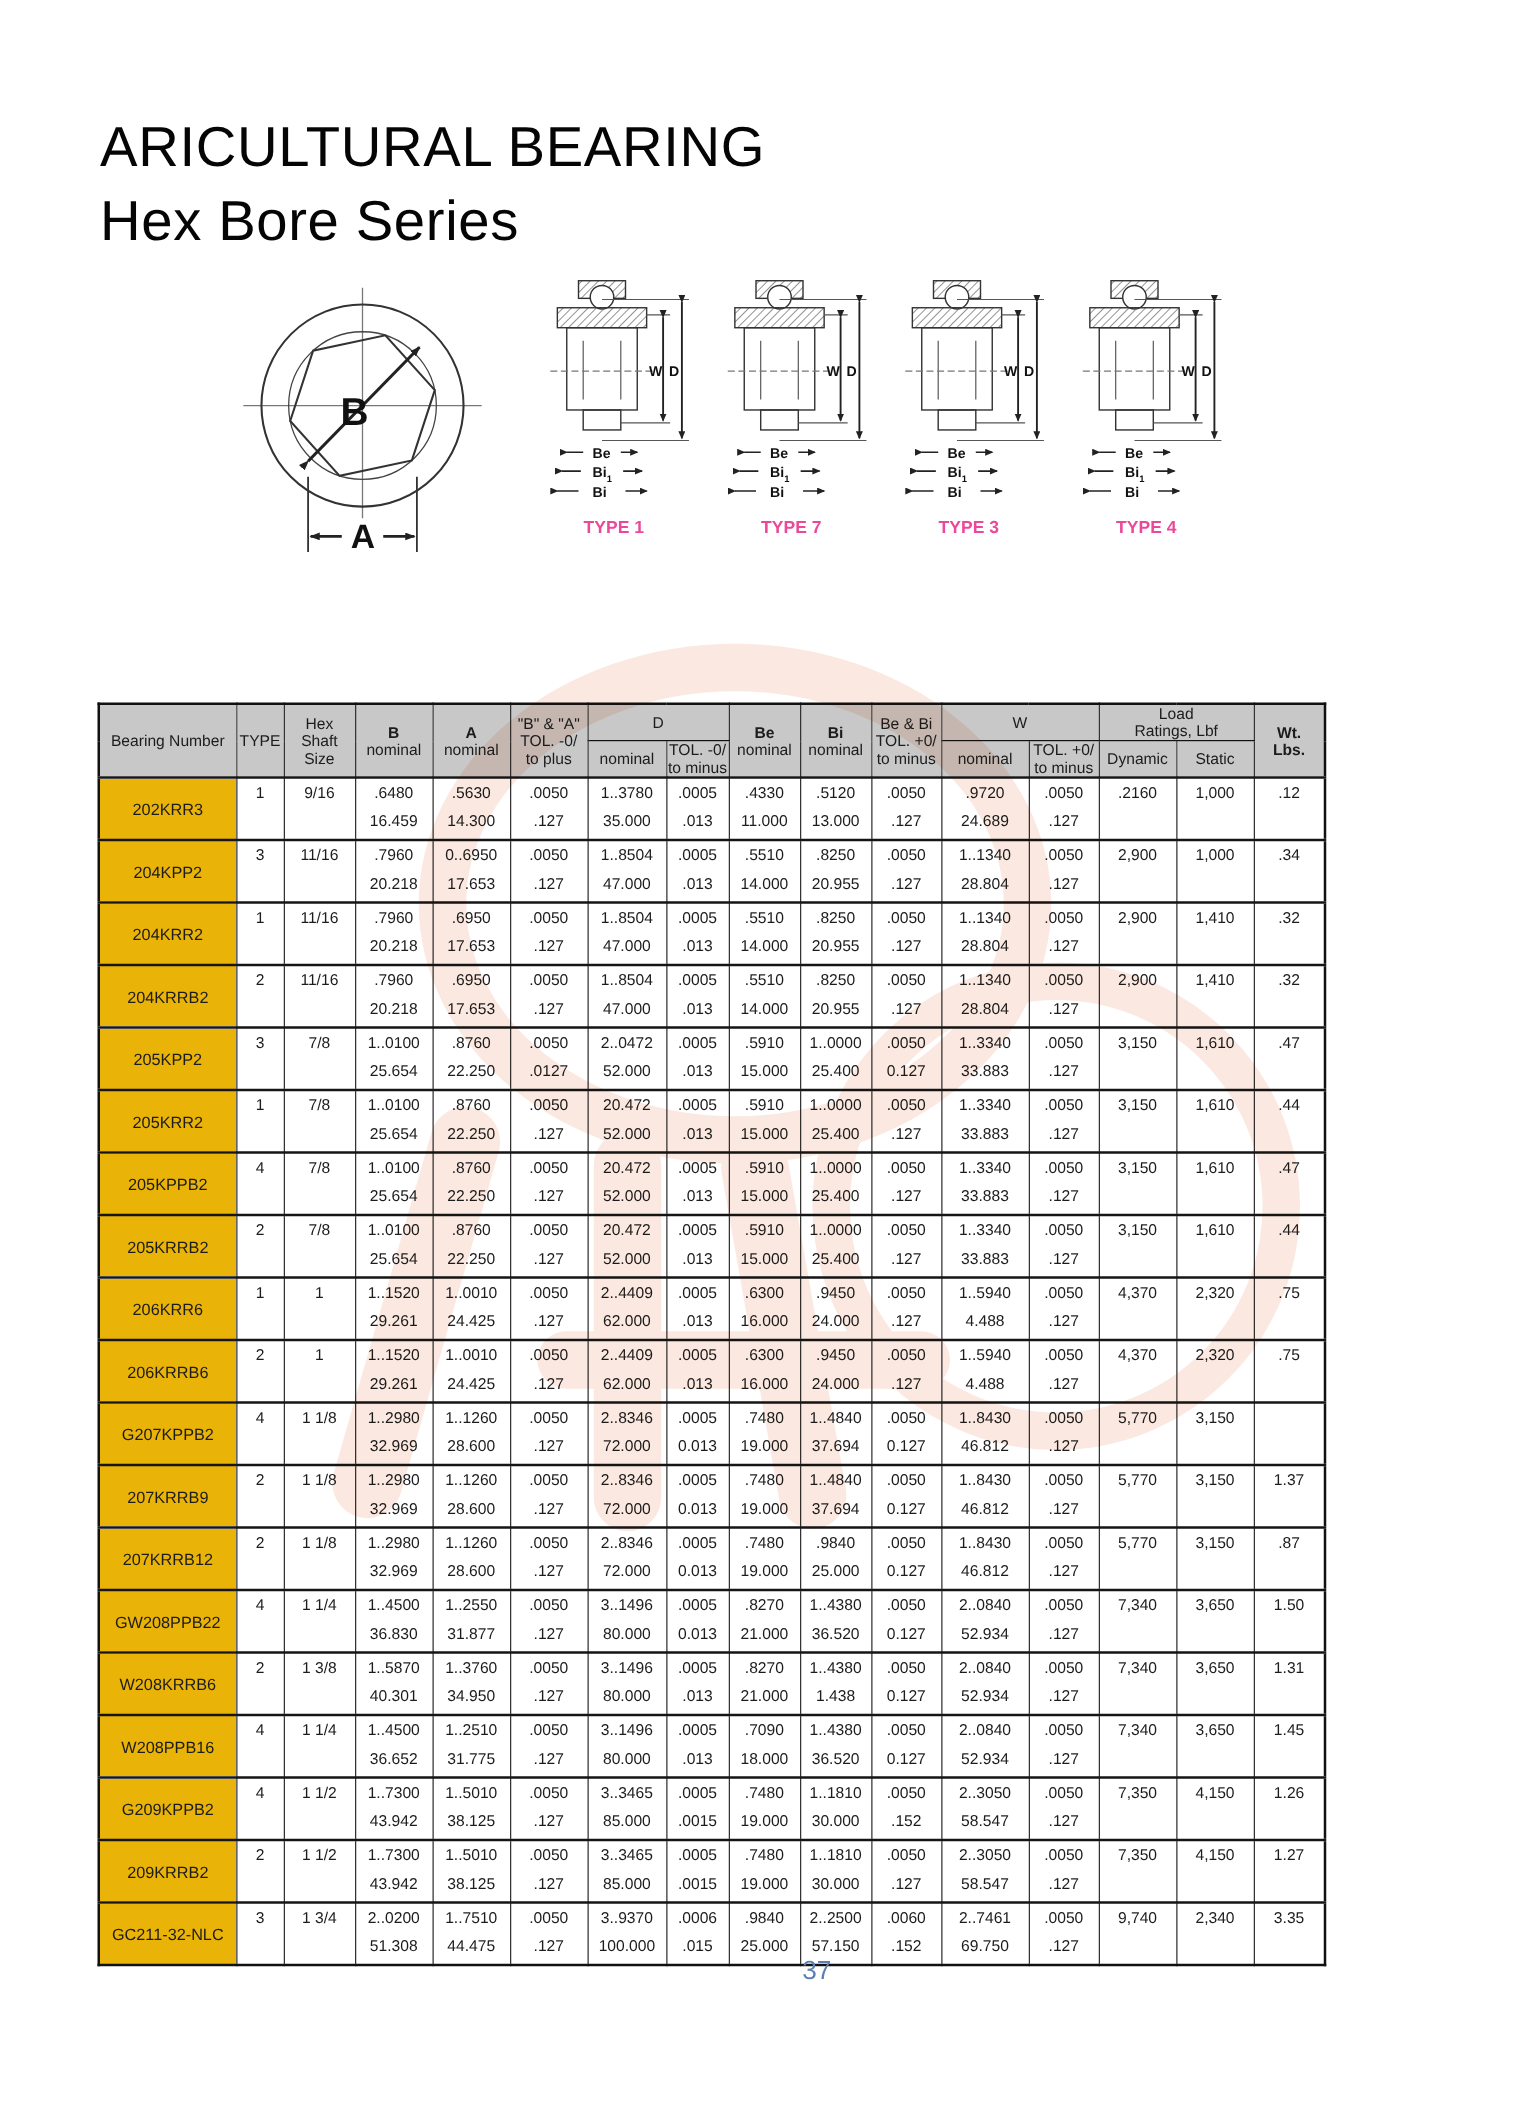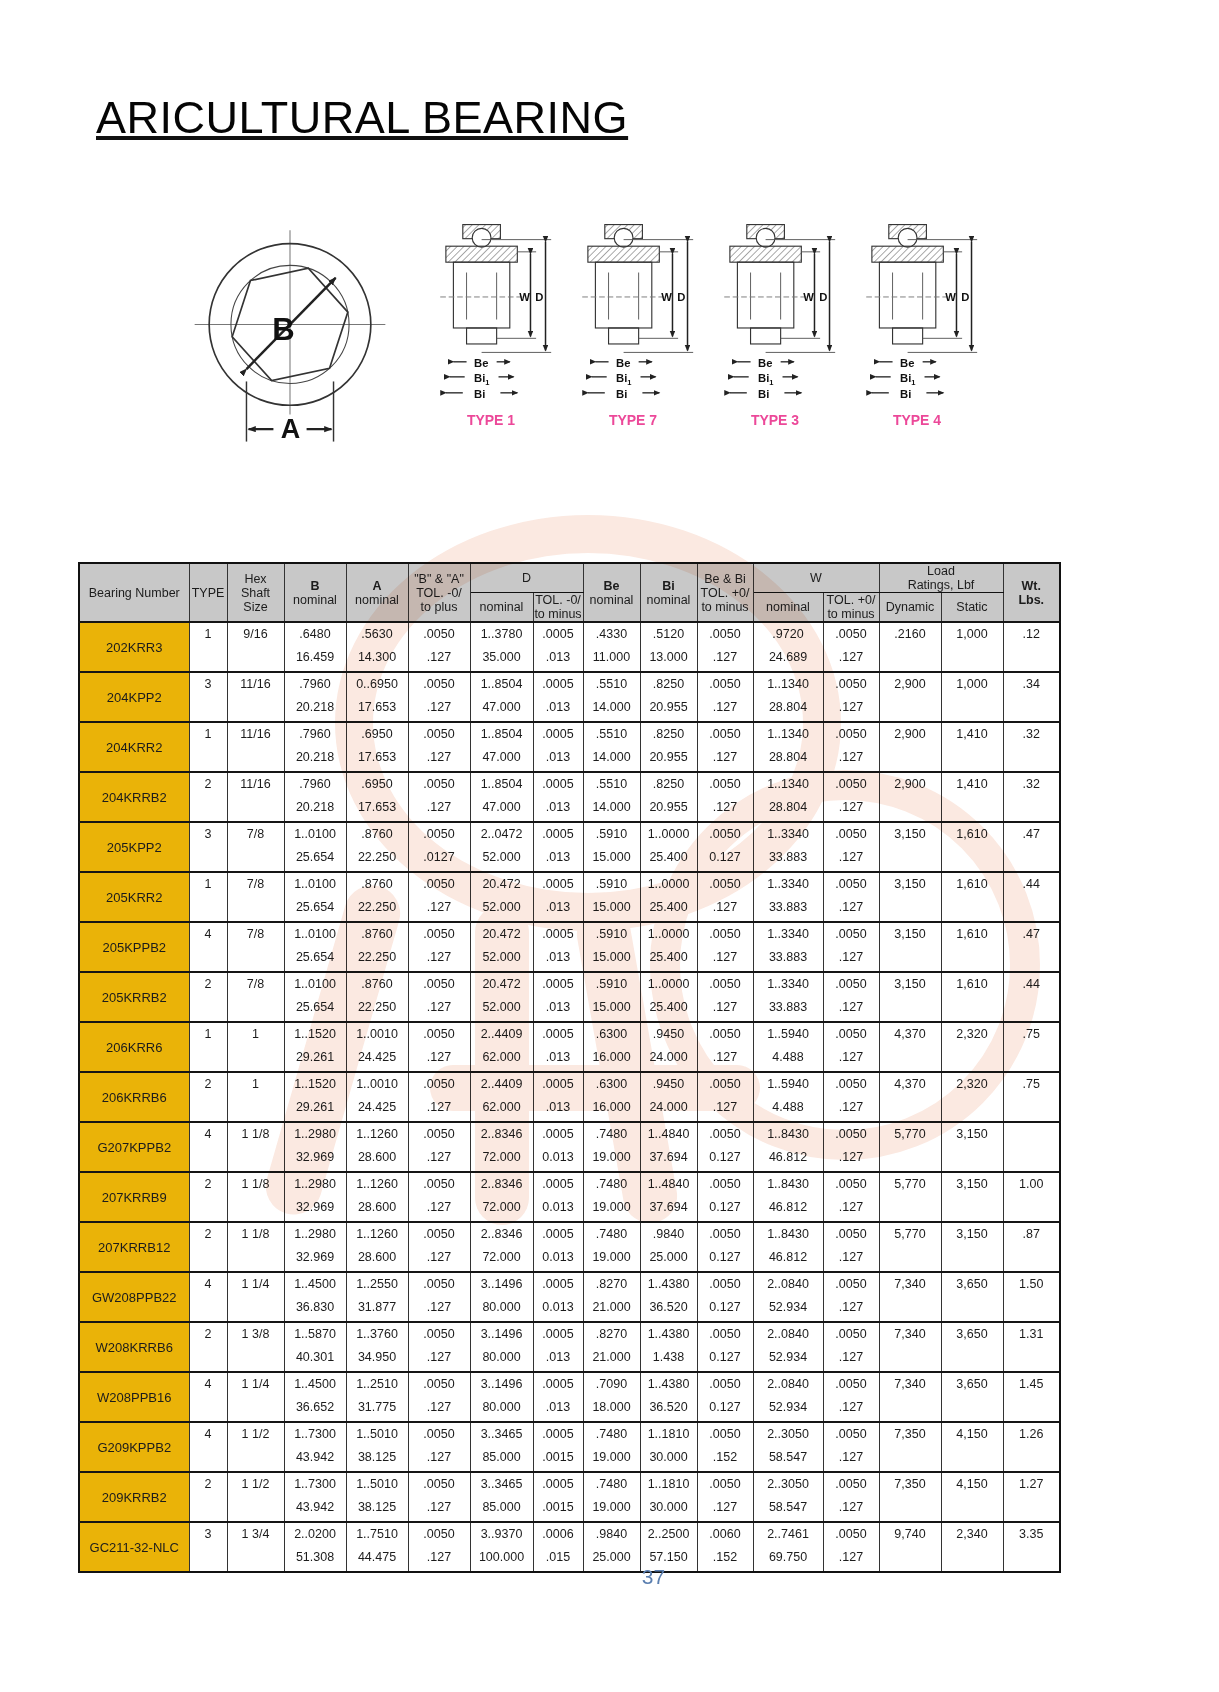--- a/index.html
+++ b/index.html
@@ -1,21 +1,21 @@
 <!DOCTYPE html>
 <html><head>
 <meta charset="utf-8">
 <style>
   html,body{margin:0;padding:0;}
   body{
     width:1219px;height:1692px;background:#ffffff;position:relative;
     font-family:"Liberation Sans", sans-serif;color:#111;overflow:hidden;
   }
   
-  .title-block{position:absolute;left:96px;top:88px;z-index:2;text-decoration:underline;}
+  .title-block{position:absolute;left:80px;top:88px;z-index:2;}
   .title-line{font-size:45px;line-height:59px;font-weight:400;color:#050505;letter-spacing:0.5px;}
   
   .front-view{position:absolute;left:165px;top:226px;z-index:2;}
   .type-diagrams{position:absolute;left:420px;top:218px;z-index:2;display:flex;}
   .type-fig{width:142px;text-align:center;}
   .type-caption{font-size:14px;font-weight:bold;margin-top:2px;color:#ec4899;}
   svg text{font-family:"Liberation Sans",sans-serif;}
   
   .watermark{position:absolute;left:0;top:0;width:1219px;height:1692px;z-index:3;pointer-events:none;mix-blend-mode:multiply;opacity:.45;}
   .wm-ring{position:absolute;left:335px;top:515px;width:430px;height:340px;border:38px solid #f6cdbb;border-radius:50%;}
@@ -42,20 +42,21 @@
   td.bearing{vertical-align:middle;background:#eab308;font-size:13px;}
   td.single .l{height:23px;line-height:23px;}
   
   .page-number{position:absolute;left:0;top:1565px;width:100%;text-align:center;font-size:21px;color:#5b7fb0;z-index:2;padding-left:44px;}
 </style>
 </head>
 <body>
 
 <div class="title-block">
   <div class="title-line">ARICULTURAL BEARING</div>
+  <div class="title-line">Hex Bore Series</div>
 </div>
 
 <div class="front-view">
   <svg width="250" height="228" viewBox="0 0 240 220">
     <defs>
       <marker id="ah" markerWidth="9" markerHeight="8" refX="7" refY="3" orient="auto" markerUnits="userSpaceOnUse">
         <path d="M0,0 L8,3 L0,6 z" fill="#222"></path>
       </marker>
     </defs>
     <line x1="120" y1="4" x2="120" y2="182" stroke="#777" stroke-width="1"></line>
@@ -1031,21 +1032,21 @@
           <div class="l">.0050</div>
           <div class="l">.127</div>
         </td>
         <td class="single">
           <div class="l">5,770</div>
         </td>
         <td class="single">
           <div class="l">3,150</div>
         </td>
         <td class="single">
-          <div class="l">1.00</div>
+          <div class="l">1.37</div>
         </td>
       </tr>
       <tr>
         <td class="bearing">
           <div class="l">207KRRB12</div>
         </td>
         <td class="single">
           <div class="l">2</div>
         </td>
         <td class="single">

